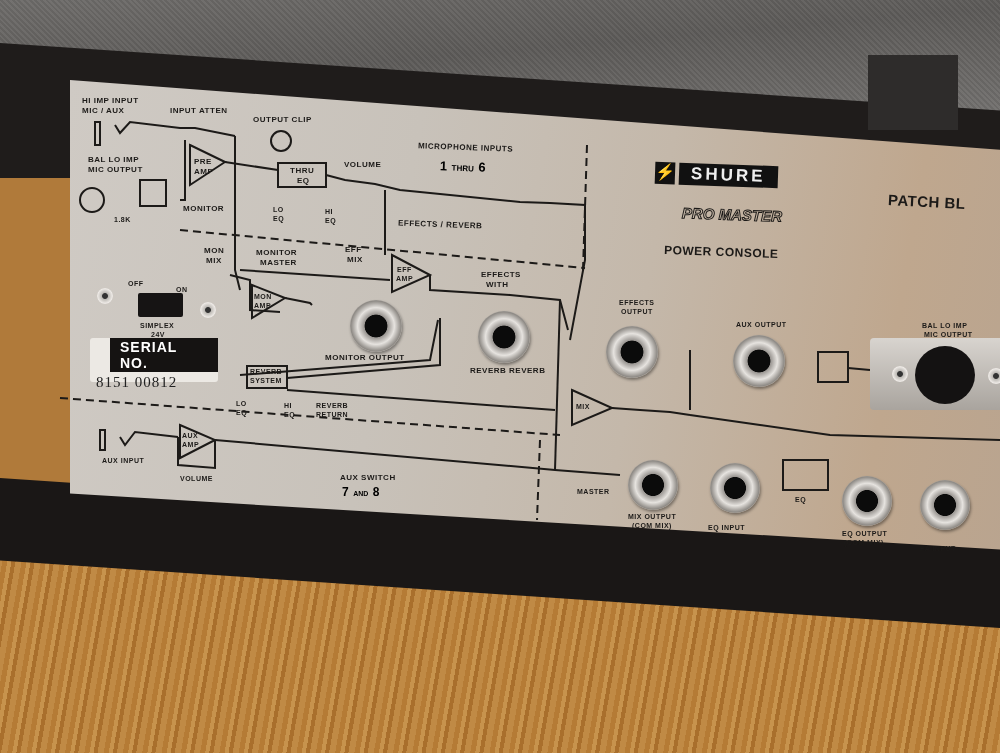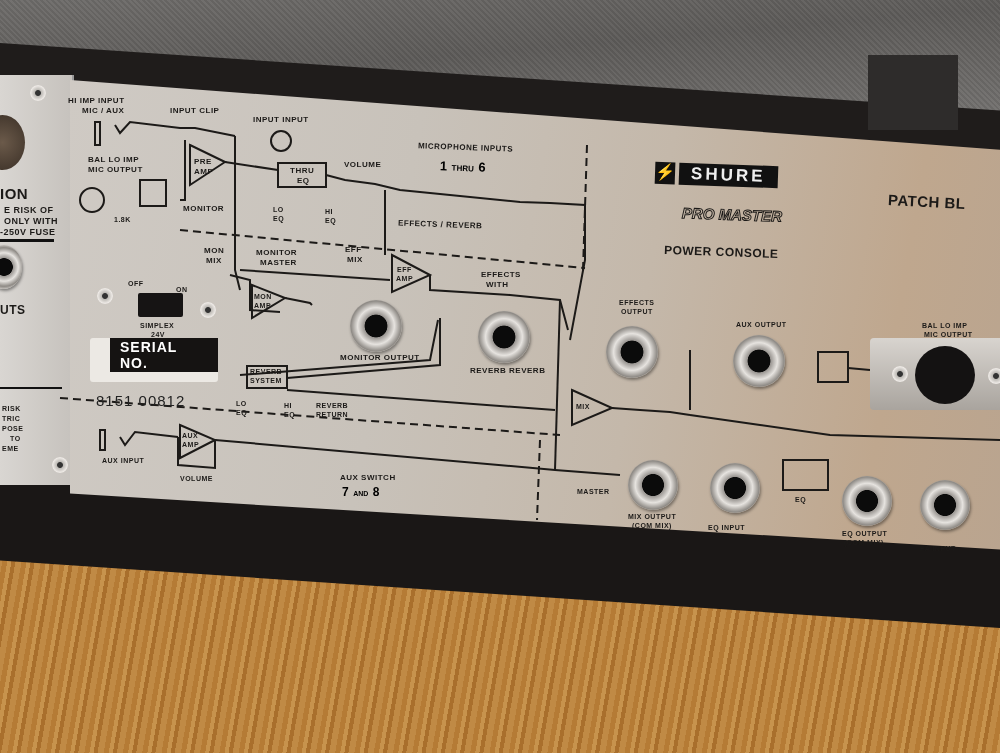--- a/index.html
+++ b/index.html
@@ -22,59 +22,41 @@
   .left-panel { position:absolute; left:0; top:75px; width:72px; height:410px;
     background: linear-gradient(90deg,#d9d6d2,#c6c2bd); border-right:2px solid #999; }
   .lbl { position:absolute; color:#1c1a18; font-weight:bold; white-space:nowrap; letter-spacing:0.5px; }
   .s7 { font-size:7px; } .s8 { font-size:8px; } .s9 { font-size:9px; } .s12 { font-size:12px; } .s13 { font-size:13px; } .s15 { font-size:15px; }
   .jack { position:absolute; border-radius:50%;
     background: radial-gradient(circle, #0b0b0b 0 30%, #9a9692 32%, #e6e3df 50%, #8f8b86 68%, #cfcbc6 80%, #7c7874 100%);
     box-shadow: 1px 2px 3px rgba(0,0,0,0.4); }
   .screw { position:absolute; width:16px; height:16px; border-radius:50%;
     background: radial-gradient(circle,#333 0 22%,#bdbab5 30%,#eeeae6 65%,#9a9691 100%); }
   .serial { position:absolute; left:90px; top:338px; width:128px; height:44px; background:#ece9e4; border-radius:3px; }
-  .serial-head { background:#151312; color:#fff; font-size:14px; font-weight:bold; letter-spacing:1px; padding:1px 10px; margin:0 0 20px 20px; }
-  .serial-num { font-family:Liberation Sans, sans-serif; font-size:15px; color:#222; padding-left:6px; letter-spacing:1px; }
+  .serial-head { background:#151312; color:#fff; font-size:14px; font-weight:bold; letter-spacing:1px; padding:1px 10px; margin:0 0 2px 20px; }
+  .serial-num { font-family:Liberation Serif, serif; font-size:15px; color:#222; padding-left:6px; letter-spacing:1px; }
   .switch { position:absolute; left:138px; top:293px; width:45px; height:24px; background:#161414; border-radius:2px; }
   .xlr { position:absolute; left:870px; top:338px; width:140px; height:72px; background: linear-gradient(#d8d4cf,#a9a49e); border-radius:4px; }
   .xlr-hole { position:absolute; left:45px; top:8px; width:60px; height:58px; border-radius:50%; background:#141212; }
   .shure { position:absolute; left:655px; top:164px; display:flex; align-items:center; transform:rotate(2deg); }
   .shure-mark { background:#111; color:#fff; width:20px; height:22px; font-size:16px; text-align:center; line-height:22px; }
   .shure-name { background:#111; color:#eee; font-size:17px; font-weight:bold; letter-spacing:3px; padding:0 12px; margin-left:4px; height:22px; line-height:22px; }
   .promaster { position:absolute; left:682px; top:206px; font-style:italic; font-weight:bold; font-size:15px; color:transparent; -webkit-text-stroke:1px #1c1a18; transform:rotate(2deg); }
   svg.wires { position:absolute; left:0; top:0; }
 </style>
 </head>
 <body>
 
 <div class="scene">
   <div class="tolex-top"></div>
   <div class="black-rim"></div>
   <div class="tape"></div>
   <div class="wood"></div>
   <div class="bottom-rim"></div>
 
-  <div class="left-panel">
-    <div class="screw" style="left:30px;top:10px"></div>
-    <div style="position:absolute;left:-20px;top:40px;width:45px;height:55px;border-radius:50%;background:radial-gradient(circle,#6b5a4a,#3a2f26);"></div>
-    <div class="lbl s15" style="left:0;top:110px">ION</div>
-    <div class="lbl s9" style="left:4px;top:130px">E RISK OF</div>
-    <div class="lbl s9" style="left:4px;top:141px">ONLY WITH</div>
-    <div class="lbl s9" style="left:0;top:152px">-250V FUSE</div>
-    <div style="position:absolute;left:0;top:164px;width:54px;height:3px;background:#111"></div>
-    <div class="jack" style="left:-14px;top:170px;width:36px;height:44px"></div>
-    <div class="lbl s12" style="left:0;top:228px">UTS</div>
-    <div style="position:absolute;left:0;top:312px;width:62px;height:2px;background:#111"></div>
-    <div class="lbl s7" style="left:2px;top:330px">RISK</div>
-    <div class="lbl s7" style="left:2px;top:340px">TRIC</div>
-    <div class="lbl s7" style="left:2px;top:350px">POSE</div>
-    <div class="lbl s7" style="left:10px;top:360px">TO</div>
-    <div class="lbl s7" style="left:2px;top:370px">EME</div>
-    <div class="screw" style="left:52px;top:382px"></div>
-  </div>
 
   <div class="panel"></div>
 
   <svg class="wires" width="1000" height="753">
     <g stroke="#1c1a18" stroke-width="2" fill="none">
       <path d="M95 122 L95 145 L100 145 L100 122 Z"></path>
       <path d="M115 125 L120 133 L130 122 L180 128 L195 128 L235 136"></path>
       <path d="M185 140 L185 200 L180 200"></path>
       <path d="M190 145 L225 162 L190 185 Z"></path>
       <path d="M225 162 L278 170"></path>
@@ -107,24 +89,24 @@
       <path d="M178 437 L178 465 L215 468 L215 440"></path>
       <path d="M540 440 L537 520" stroke-dasharray="8 5"></path>
       <path d="M587 145 L583 270" stroke-dasharray="8 5"></path>
       <rect x="818" y="352" width="30" height="30"></rect>
       <path d="M848 368 L870 370"></path>
       <rect x="783" y="460" width="45" height="30"></rect>
       <path d="M690 415 L760 425 L830 435 L1000 440"></path>
     </g>
   </svg>
 
-  <div class="lbl s8" style="left:68px;top:96px">HI IMP INPUT</div>
+  <div class="lbl s8" style="left:82px;top:96px">HI IMP INPUT</div>
   <div class="lbl s8" style="left:82px;top:106px">MIC / AUX</div>
-  <div class="lbl s8" style="left:170px;top:106px">INPUT CLIP</div>
-  <div class="lbl s8" style="left:253px;top:115px">INPUT INPUT</div>
+  <div class="lbl s8" style="left:170px;top:106px">INPUT ATTEN</div>
+  <div class="lbl s8" style="left:253px;top:115px">OUTPUT CLIP</div>
   <div style="position:absolute;left:270px;top:130px;width:18px;height:18px;border:2px solid #1c1a18;border-radius:50%;"></div>
   <div class="lbl s8" style="left:88px;top:155px">BAL LO IMP</div>
   <div class="lbl s8" style="left:88px;top:165px">MIC OUTPUT</div>
   <div class="lbl s7" style="left:114px;top:216px">1.8K</div>
   <div class="lbl s8" style="left:194px;top:157px">PRE</div>
   <div class="lbl s8" style="left:194px;top:167px">AMP</div>
   <div class="lbl s8" style="left:290px;top:166px">THRU</div>
   <div class="lbl s8" style="left:297px;top:176px">EQ</div>
   <div class="lbl s8" style="left:183px;top:204px">MONITOR</div>
   <div class="lbl s7" style="left:273px;top:206px">LO</div>
@@ -146,21 +128,21 @@
   <div class="lbl s8" style="left:260px;top:258px">MASTER</div>
   <div class="lbl s7" style="left:254px;top:293px">MON</div>
   <div class="lbl s7" style="left:254px;top:302px">AMP</div>
   <div class="lbl s8" style="left:345px;top:245px">EFF</div>
   <div class="lbl s8" style="left:347px;top:255px">MIX</div>
   <div class="lbl s7" style="left:397px;top:266px">EFF</div>
   <div class="lbl s7" style="left:396px;top:275px">AMP</div>
   <div class="lbl s8" style="left:481px;top:270px">EFFECTS</div>
   <div class="lbl s8" style="left:486px;top:280px">WITH</div>
   <div class="jack" style="left:350px;top:300px;width:52px;height:52px"></div>
-  <div class="lbl s8" style="left:340px;top:353px">MONITOR OUTPUT</div>
+  <div class="lbl s8" style="left:325px;top:353px">MONITOR OUTPUT</div>
   <div class="jack" style="left:478px;top:311px;width:52px;height:52px"></div>
   <div class="lbl s8" style="left:470px;top:366px">REVERB REVERB</div>
   <div class="lbl s7" style="left:250px;top:368px">REVERB</div>
   <div class="lbl s7" style="left:250px;top:377px">SYSTEM</div>
   <div class="lbl s7" style="left:236px;top:400px">LO</div>
   <div class="lbl s7" style="left:236px;top:409px">EQ</div>
   <div class="lbl s7" style="left:284px;top:402px">HI</div>
   <div class="lbl s7" style="left:284px;top:411px">EQ</div>
   <div class="lbl s7" style="left:316px;top:402px">REVERB</div>
   <div class="lbl s7" style="left:316px;top:411px">RETURN</div>

